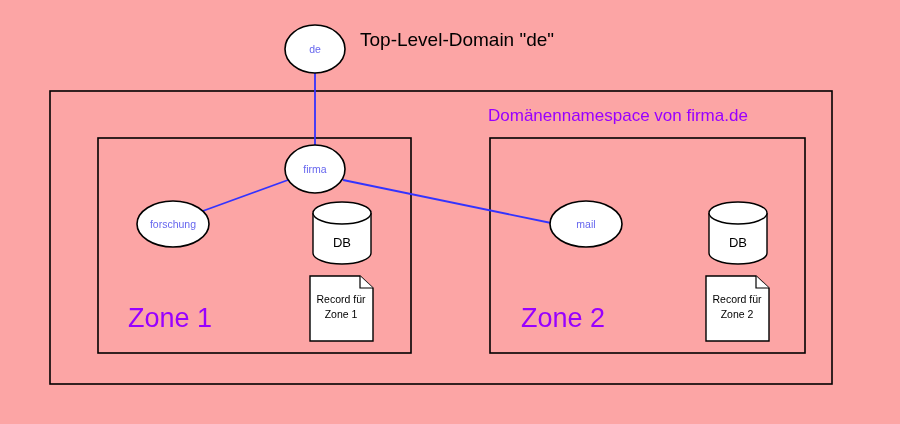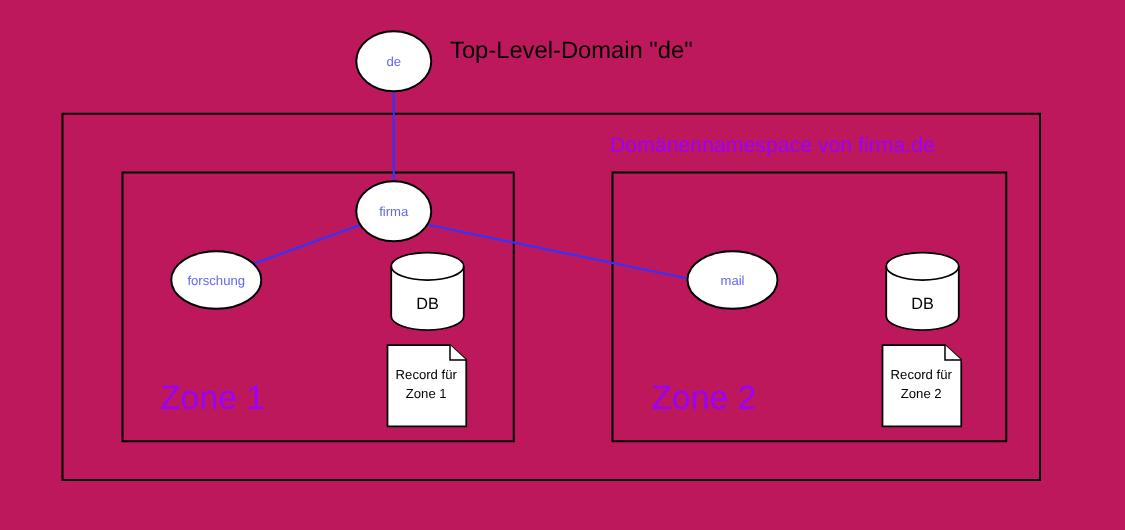--- a/index.html
+++ b/index.html
@@ -11,21 +11,21 @@
   body {
     width: 900px;
     height: 424px;
     overflow: hidden;
     font-family: "Liberation Sans", sans-serif;
   }
   #diagram-root {
     position: relative;
     width: 900px;
     height: 424px;
-    background: #be185d;
+    background: #fca5a5;
   }
   svg#diagram {
     display: block;
     width: 900px;
     height: 424px;
   }
   .box-shape {
     fill: none;
     stroke: #000000;
     stroke-width: 1.6;

